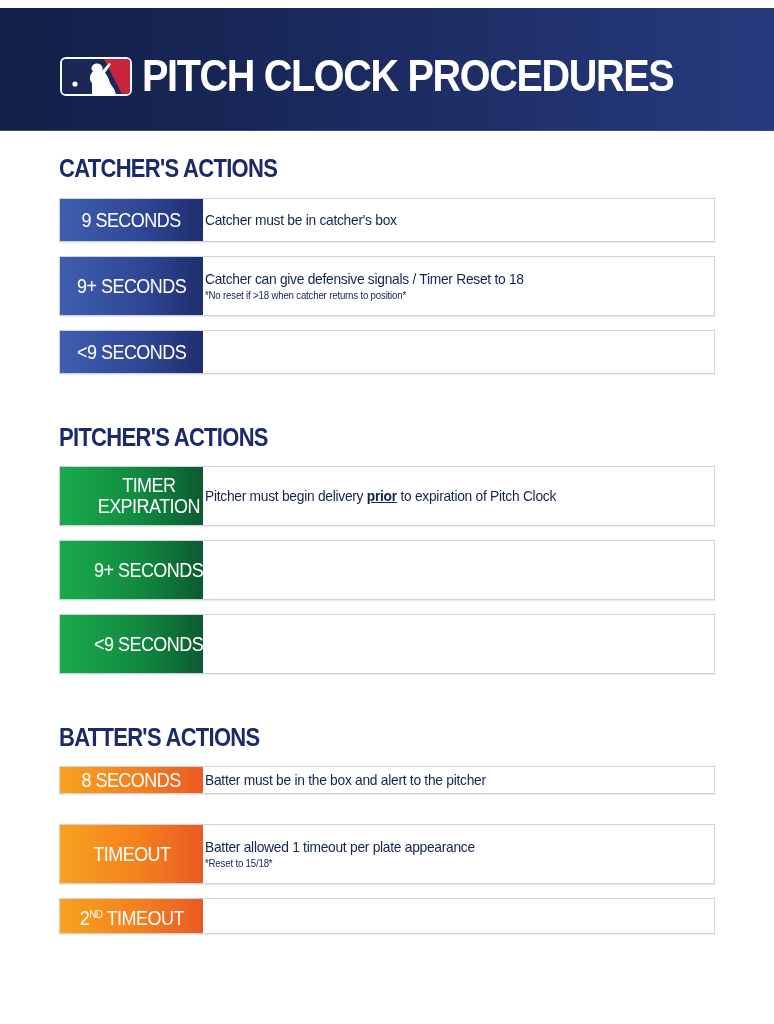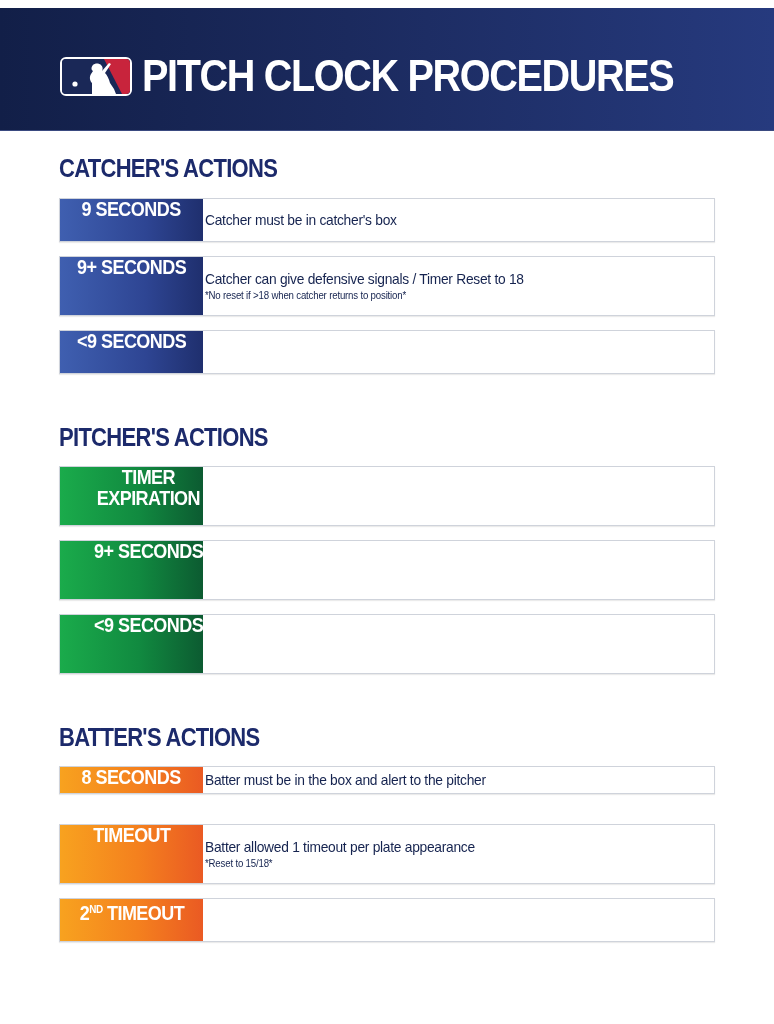--- a/index.html
+++ b/index.html
@@ -28,22 +28,22 @@
     color: #1c2a6b; letter-spacing: -0.8px; transform: scaleX(0.88); transform-origin: left center;
     white-space: nowrap;
   }
 
   .row {
     position: absolute; left: 59px; width: 656px; display: flex;
     border: 1px solid #cfd3db; background: #ffffff;
     box-shadow: 0 1px 1px rgba(0,0,0,0.08);
   }
   .label {
-    width: 143px; flex: 0 0 143px; display: flex; justify-content: center;
-    color: #ffffff; font-weight: bold; font-size: 20px; letter-spacing: -0.6px;
+    width: 143px; flex: 0 0 143px; display: flex; align-items: center; justify-content: center;
+    color: #ffffff; font-weight: normal; font-size: 20px; letter-spacing: -0.6px;
     text-align: center; line-height: 21px;
   }
   .label span.inner { display: inline-block; transform: scaleX(0.9); white-space: nowrap; }
   .label sup { font-size: 11px; vertical-align: 7px; }
   .blue { background: linear-gradient(90deg, #3f5fb0 0%, #2e4593 60%, #1f2f6e 100%); }
   .green { background: linear-gradient(90deg, #1aab4b 0%, #118a40 55%, #0c5b31 100%); padding-left: 34px; }
   .orange { background: linear-gradient(90deg, #f8a21f 0%, #f4801e 55%, #ea5a23 100%); }
 
   .desc {
     flex: 1; display: flex; flex-direction: column; justify-content: center;
@@ -94,20 +94,23 @@
       <span class="inner">&lt;9 SECONDS</span>
     </div>
 </div>
 
 <div class="section-title" style="top:423px;">PITCHER'S ACTIONS</div>
 
 <div class="row" style="top:466px; height:60px;">
   <div class="label green">
     <span class="inner"><span>TIMER</span><br><span>EXPIRATION</span></span>
   </div>
+  <div class="desc">
+    <div class="main"><span>Pitcher must begin delivery </span><u>prior</u><span> to expiration of Pitch Clock</span></div>
+  </div>
 </div>
 
 <div class="row" style="top:540px; height:60px;">
   <div class="label green">
       <span class="inner">9+ SECONDS</span>
     </div>
 </div>
 
 <div class="row" style="top:614px; height:60px;">
   <div class="label green">
@@ -129,17 +132,17 @@
 <div class="row" style="top:824px; height:60px;">
   <div class="label orange">
       <span class="inner">TIMEOUT</span>
     </div>
   <div class="desc">
     <div class="main">Batter allowed 1 timeout per plate appearance</div>
     <div class="note">*Reset to 15/18*</div>
   </div>
 </div>
 
-<div class="row" style="top:898px; height:44px;">
+<div class="row" style="top:898px; height:36px;">
   <div class="label orange">
     <span class="inner"><span>2</span><sup>ND</sup><span> TIMEOUT</span></span>
   </div>
 </div>
 
 </body></html>

